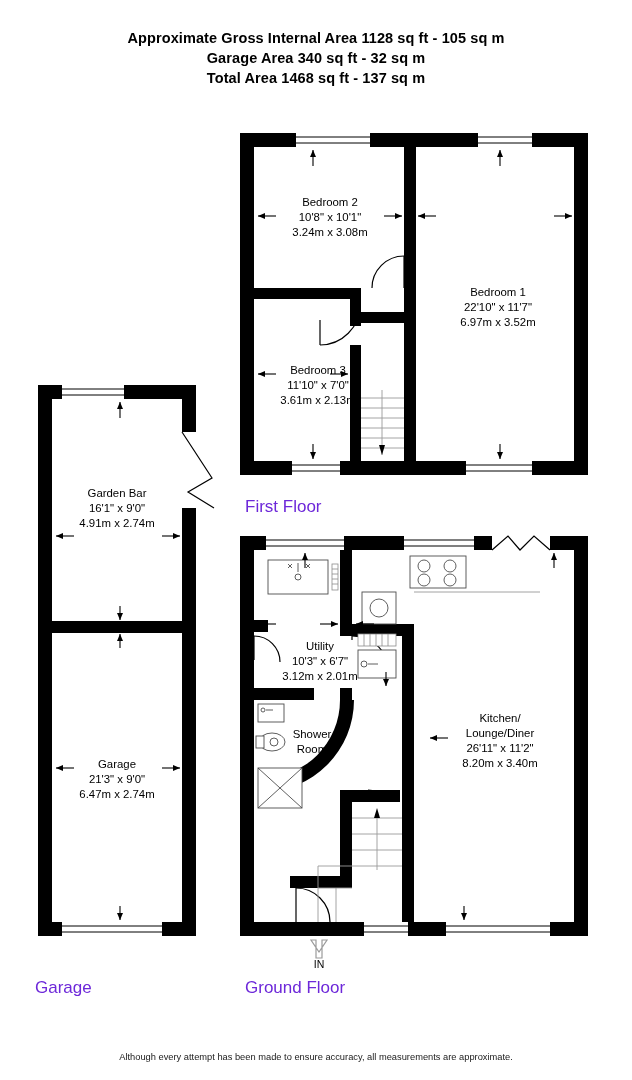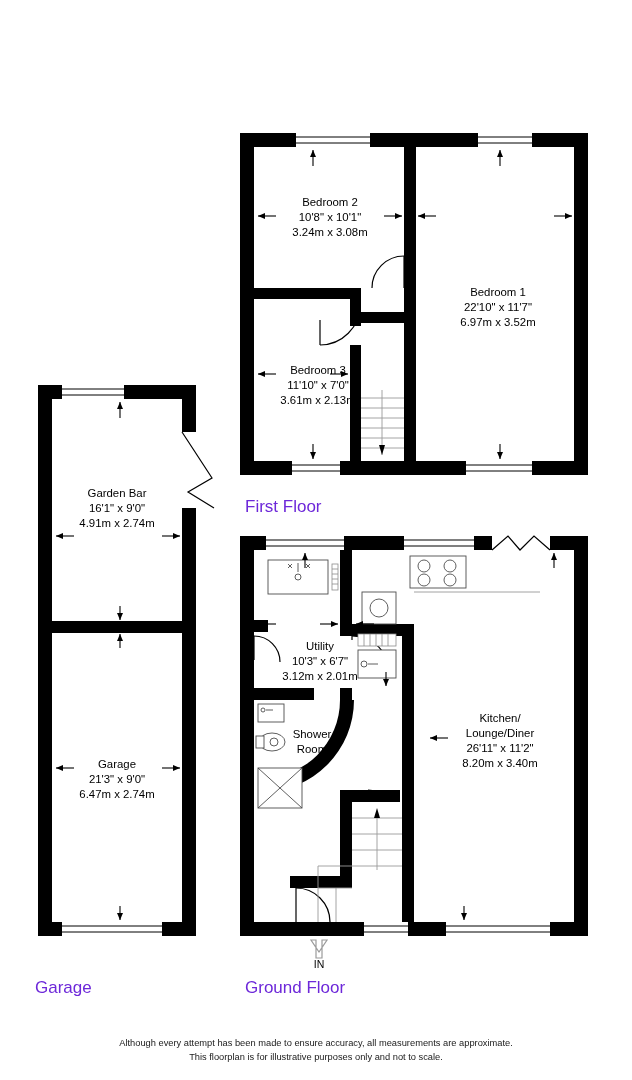--- a/index.html
+++ b/index.html
@@ -79,20 +79,25 @@
   .fixture-lt { stroke: #8c8c8c; stroke-width: 0.8; fill: #ffffff; }
   .dimarrow { stroke: #000000; stroke-width: 1.1; }
   .stairline { stroke: #9a9a9a; stroke-width: 0.9; fill: none; }
   .doorarc { stroke: #000000; stroke-width: 1.2; fill: none; }
 </style>
 </head>
 <body>
 
 <div class="page">
 
+  <div class="header">
+    <div>Approximate Gross Internal Area 1128 sq ft - 105 sq m</div>
+    <div>Garage Area 340 sq ft - 32 sq m</div>
+    <div>Total Area 1468 sq ft - 137 sq m</div>
+  </div>
 
   <svg class="plan" viewBox="0 0 632 1080">
 
     <g>
 
       <rect class="wall" x="240" y="133" width="348" height="342"></rect>
 
       <rect class="floorfill" x="254" y="147" width="320" height="314"></rect>
 
       <g>
@@ -415,16 +420,15 @@
       </g>
     </g>
   </svg>
 
   <div class="floorlabel" id="label-first-floor">First Floor</div>
   <div class="floorlabel" id="label-ground-floor">Ground Floor</div>
   <div class="floorlabel" id="label-garage-plan">Garage</div>
 
   <div class="footer">
     <div>Although every attempt has been made to ensure accuracy, all measurements are approximate.</div>
-    <div>This floorplan is for illustrative purposes only and not to scale.</div>
   </div>
 
 </div>
 
 </body></html>

